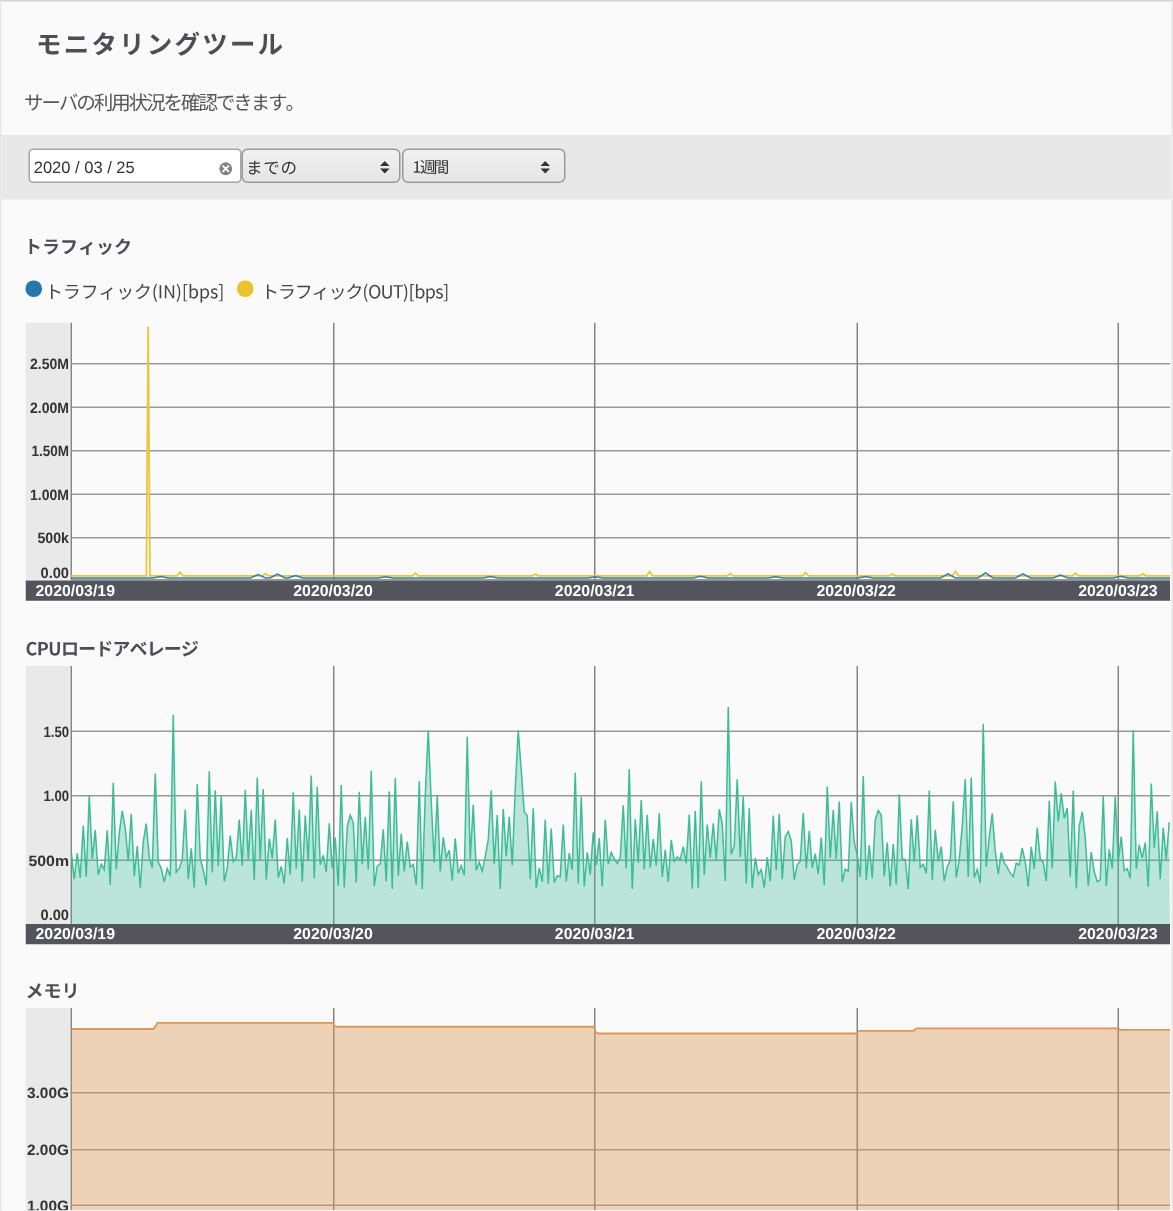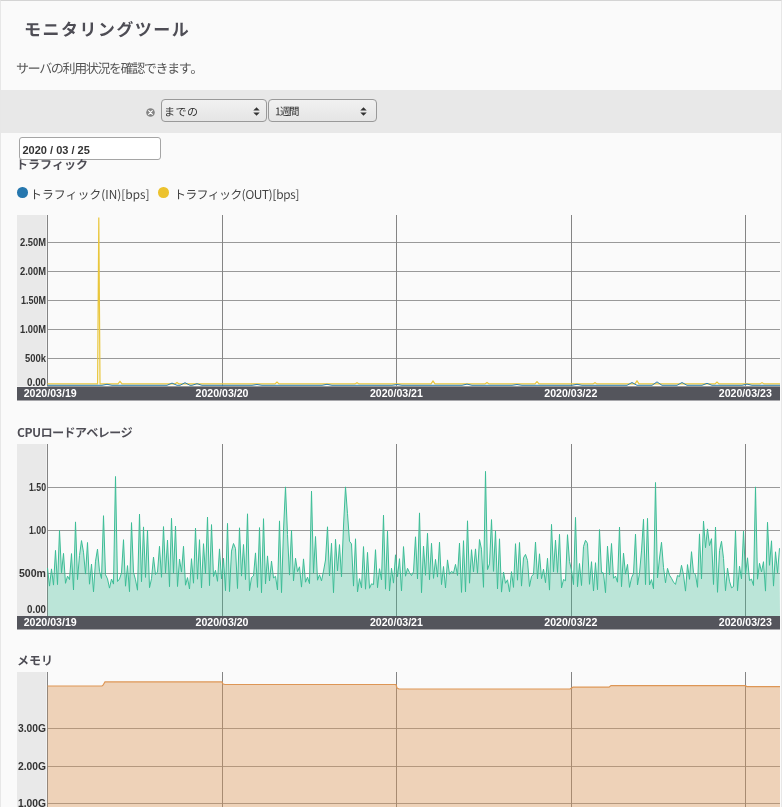--- a/index.html
+++ b/index.html
@@ -1,21 +1,21 @@
 <!DOCTYPE html>
 <html><head><meta charset="utf-8"><style>
 * { margin:0; padding:0; box-sizing:border-box; }
 html,body { width:782px; height:807px; overflow:hidden; }
 body { background:#fafafa; border-top:1px solid #d4d4d4; border-left:1px solid #e7e7e7; border-right:1px solid #e7e7e7;
   font-family:"Liberation Sans",sans-serif; position:relative; }
 .jt,.ch { position:absolute; }
 .bar { position:absolute; left:0; top:89px; width:100%; height:43px; background:#e8e8e8; }
 .inp { position:absolute; left:17.5px; top:98px; width:142px; height:23px; background:#fff;
-  border:1px solid #a5a5a5; border-radius:3px; font-size:11px; font-weight:bold; color:#333;
-  line-height:24px; padding-left:3px;margin-top:38px; }
+  border:1px solid #a5a5a5; border-radius:3px; font-size:11px; font-weight:normal; color:#333;
+  line-height:24px; padding-left:3px; }
 .sel { position:absolute; top:98px; height:23px; background:linear-gradient(#f1f1f1,#e5e5e5);
   border:1px solid #999; border-radius:4px; }
 .dot { position:absolute; width:10.5px; height:10.5px; border-radius:50%; top:186.3px; }
 </style></head><body>
 <svg class="jt" style="left:23px;top:15.1px" width="168" height="25">
     <g transform="translate(0,19.7)">
       <path d="M2.9 -12.5Q3.3 -12.5 3.7 -12.4Q4.1 -12.4 4.6 -12.4Q4.9 -12.4 5.6 -12.4Q6.2 -12.4 7.0 -12.4Q7.8 -12.4 8.6 -12.4Q9.5 -12.4 10.3 -12.4Q11.1 -12.4 11.7 -12.4Q12.4 -12.4 12.8 -12.4Q13.2 -12.4 13.6 -12.4Q14.0 -12.5 14.3 -12.5V-10.4Q14.0 -10.4 13.6 -10.4Q13.2 -10.4 12.8 -10.4Q12.4 -10.4 11.7 -10.4Q11.0 -10.4 10.2 -10.4Q9.3 -10.4 8.4 -10.4Q7.5 -10.4 6.7 -10.4Q5.9 -10.4 5.3 -10.4Q4.8 -10.4 4.6 -10.4Q4.1 -10.4 3.7 -10.4Q3.3 -10.4 2.9 -10.4ZM8.8 -6.5Q8.8 -6.2 8.8 -5.7Q8.8 -5.2 8.8 -4.6Q8.8 -4.0 8.8 -3.6Q8.8 -3.1 8.8 -2.9Q8.8 -2.2 9.2 -1.9Q9.7 -1.6 10.7 -1.6Q11.8 -1.6 12.9 -1.7Q14.1 -1.7 15.1 -1.8L14.9 0.5Q14.4 0.5 13.6 0.5Q12.8 0.6 12.0 0.6Q11.1 0.6 10.3 0.6Q8.8 0.6 7.9 0.3Q7.1 -0.1 6.7 -0.7Q6.4 -1.3 6.4 -2.2Q6.4 -2.6 6.4 -3.2Q6.4 -3.8 6.4 -4.4Q6.4 -5.1 6.4 -5.6Q6.4 -6.2 6.4 -6.6Q6.4 -6.8 6.4 -7.2Q6.4 -7.7 6.4 -8.2Q6.4 -8.8 6.4 -9.3Q6.4 -9.9 6.4 -10.3Q6.4 -10.8 6.4 -10.9L8.8 -10.9Q8.8 -10.8 8.8 -10.3Q8.8 -9.8 8.8 -9.2Q8.8 -8.6 8.8 -8.0Q8.8 -7.4 8.8 -7.0Q8.8 -6.6 8.8 -6.5ZM1.8 -7.6Q2.2 -7.6 2.7 -7.6Q3.3 -7.5 3.7 -7.5Q4.0 -7.5 4.6 -7.5Q5.3 -7.5 6.2 -7.5Q7.0 -7.5 8.0 -7.5Q8.9 -7.5 9.9 -7.5Q10.8 -7.5 11.6 -7.5Q12.5 -7.5 13.1 -7.5Q13.6 -7.5 13.9 -7.5Q14.1 -7.5 14.4 -7.5Q14.7 -7.6 15.0 -7.6Q15.3 -7.6 15.5 -7.6L15.6 -5.4Q15.2 -5.5 14.7 -5.5Q14.2 -5.5 13.9 -5.5Q13.7 -5.5 13.1 -5.5Q12.5 -5.5 11.6 -5.5Q10.8 -5.5 9.9 -5.5Q8.9 -5.5 8.0 -5.5Q7.0 -5.5 6.1 -5.5Q5.3 -5.5 4.6 -5.5Q4.0 -5.5 3.7 -5.5Q3.3 -5.5 2.7 -5.4Q2.2 -5.4 1.8 -5.4Z M21.4 -11.5Q21.8 -11.5 22.4 -11.5Q22.9 -11.4 23.3 -11.4Q23.7 -11.4 24.3 -11.4Q24.9 -11.4 25.6 -11.4Q26.3 -11.4 27.1 -11.4Q27.8 -11.4 28.5 -11.4Q29.1 -11.4 29.7 -11.4Q30.2 -11.4 30.4 -11.4Q30.9 -11.4 31.4 -11.5Q31.9 -11.5 32.3 -11.5V-9.1Q31.9 -9.1 31.4 -9.1Q30.8 -9.1 30.4 -9.1Q30.2 -9.1 29.6 -9.1Q29.1 -9.1 28.4 -9.1Q27.7 -9.1 26.9 -9.1Q26.1 -9.1 25.4 -9.1Q24.7 -9.1 24.1 -9.1Q23.6 -9.1 23.4 -9.1Q22.9 -9.1 22.3 -9.1Q21.8 -9.1 21.4 -9.1ZM19.9 -3.2Q20.4 -3.2 21.0 -3.2Q21.6 -3.1 22.1 -3.1Q22.3 -3.1 22.9 -3.1Q23.5 -3.1 24.3 -3.1Q25.1 -3.1 26.0 -3.1Q26.9 -3.1 27.9 -3.1Q28.8 -3.1 29.6 -3.1Q30.4 -3.1 31.0 -3.1Q31.6 -3.1 31.8 -3.1Q32.2 -3.1 32.7 -3.2Q33.2 -3.2 33.7 -3.2V-0.6Q33.2 -0.7 32.7 -0.7Q32.2 -0.7 31.8 -0.7Q31.6 -0.7 31.0 -0.7Q30.4 -0.7 29.6 -0.7Q28.8 -0.7 27.9 -0.7Q26.9 -0.7 26.0 -0.7Q25.1 -0.7 24.3 -0.7Q23.5 -0.7 22.9 -0.7Q22.3 -0.7 22.1 -0.7Q21.6 -0.7 21.0 -0.7Q20.4 -0.7 19.9 -0.6Z M44.2 -8.0Q45.0 -7.5 45.9 -6.9Q46.9 -6.3 47.8 -5.7Q48.8 -5.0 49.6 -4.4Q50.4 -3.8 51.0 -3.3L49.4 -1.4Q48.9 -1.9 48.0 -2.6Q47.2 -3.2 46.2 -4.0Q45.3 -4.7 44.4 -5.3Q43.5 -5.9 42.7 -6.4ZM52.2 -10.9Q52.1 -10.6 51.9 -10.3Q51.8 -10.0 51.7 -9.6Q51.4 -8.9 51.0 -7.9Q50.5 -6.9 49.9 -5.9Q49.3 -5.0 48.6 -4.0Q47.4 -2.5 45.7 -1.2Q44.0 0.2 41.5 1.1L39.6 -0.6Q41.4 -1.1 42.7 -1.9Q44.0 -2.6 44.9 -3.5Q45.9 -4.3 46.6 -5.2Q47.2 -5.9 47.7 -6.7Q48.2 -7.5 48.6 -8.3Q49.0 -9.1 49.1 -9.8H43.4L44.2 -11.7H49.0Q49.4 -11.7 49.8 -11.8Q50.2 -11.8 50.5 -11.9ZM46.6 -13.5Q46.3 -13.0 46.0 -12.5Q45.7 -12.0 45.6 -11.7Q45.0 -10.7 44.1 -9.6Q43.2 -8.4 42.1 -7.3Q41.0 -6.2 39.8 -5.4L38.0 -6.8Q39.4 -7.7 40.5 -8.8Q41.5 -9.8 42.2 -10.8Q42.9 -11.7 43.4 -12.5Q43.6 -12.8 43.8 -13.3Q44.0 -13.8 44.1 -14.2Z M69.0 -13.2Q69.0 -12.8 69.0 -12.4Q69.0 -12.0 69.0 -11.5Q69.0 -11.1 69.0 -10.4Q69.0 -9.8 69.0 -9.2Q69.0 -8.5 69.0 -8.1Q69.0 -6.8 68.9 -5.7Q68.7 -4.7 68.5 -4.0Q68.2 -3.2 67.9 -2.6Q67.5 -2.0 67.0 -1.5Q66.5 -0.9 65.7 -0.4Q65.0 0.1 64.3 0.4Q63.5 0.8 62.9 1.0L61.1 -0.9Q62.4 -1.2 63.4 -1.7Q64.4 -2.2 65.2 -3.1Q65.6 -3.5 65.9 -4.0Q66.2 -4.5 66.3 -5.1Q66.5 -5.7 66.5 -6.5Q66.6 -7.3 66.6 -8.3Q66.6 -8.7 66.6 -9.3Q66.6 -9.9 66.6 -10.5Q66.6 -11.1 66.6 -11.5Q66.6 -12.0 66.6 -12.4Q66.5 -12.8 66.5 -13.2ZM61.2 -13.0Q61.2 -12.8 61.1 -12.5Q61.1 -12.2 61.1 -11.8Q61.1 -11.6 61.1 -11.1Q61.1 -10.7 61.1 -10.1Q61.1 -9.6 61.1 -9.0Q61.1 -8.3 61.1 -7.8Q61.1 -7.2 61.1 -6.7Q61.1 -6.2 61.1 -6.0Q61.1 -5.7 61.1 -5.3Q61.2 -4.8 61.2 -4.5H58.7Q58.7 -4.8 58.7 -5.2Q58.8 -5.6 58.8 -6.0Q58.8 -6.3 58.8 -6.7Q58.8 -7.2 58.8 -7.8Q58.8 -8.4 58.8 -9.0Q58.8 -9.6 58.8 -10.1Q58.8 -10.7 58.8 -11.1Q58.8 -11.6 58.8 -11.8Q58.8 -12.0 58.8 -12.4Q58.7 -12.8 58.7 -13.0Z M78.0 -12.9Q78.4 -12.6 79.0 -12.2Q79.6 -11.7 80.2 -11.2Q80.9 -10.7 81.4 -10.2Q82.0 -9.7 82.4 -9.3L80.6 -7.6Q80.3 -7.9 79.8 -8.4Q79.2 -8.9 78.6 -9.4Q78.0 -10.0 77.4 -10.4Q76.8 -10.9 76.4 -11.2ZM75.8 -1.6Q77.2 -1.8 78.3 -2.1Q79.5 -2.5 80.5 -2.9Q81.5 -3.3 82.3 -3.8Q83.8 -4.7 85.0 -5.8Q86.2 -6.9 87.1 -8.1Q88.0 -9.3 88.5 -10.4L89.9 -8.0Q89.2 -6.9 88.3 -5.8Q87.3 -4.6 86.1 -3.6Q85.0 -2.6 83.6 -1.7Q82.7 -1.2 81.7 -0.8Q80.7 -0.3 79.6 0.1Q78.5 0.4 77.3 0.6Z M105.6 -13.9Q105.8 -13.6 106.0 -13.2Q106.3 -12.8 106.5 -12.3Q106.8 -11.9 106.9 -11.6L105.6 -11.0Q105.3 -11.5 104.9 -12.2Q104.6 -12.9 104.2 -13.4ZM107.6 -14.7Q107.8 -14.4 108.1 -13.9Q108.3 -13.5 108.6 -13.1Q108.8 -12.7 109.0 -12.4L107.6 -11.8Q107.3 -12.3 107.0 -13.0Q106.6 -13.7 106.2 -14.1ZM107.1 -10.2Q107.0 -9.9 106.8 -9.6Q106.7 -9.3 106.5 -9.0Q106.3 -8.2 105.9 -7.3Q105.5 -6.3 104.9 -5.3Q104.3 -4.2 103.6 -3.3Q102.4 -1.8 100.7 -0.6Q99.1 0.6 96.7 1.5L94.7 -0.3Q96.4 -0.8 97.7 -1.5Q99.0 -2.1 99.9 -2.9Q100.8 -3.7 101.6 -4.5Q102.1 -5.2 102.6 -6.0Q103.1 -6.8 103.5 -7.7Q103.8 -8.5 104.0 -9.1H98.2L99.0 -11.1Q99.3 -11.1 99.8 -11.1Q100.3 -11.1 100.9 -11.1Q101.5 -11.1 102.2 -11.1Q102.8 -11.1 103.2 -11.1Q103.7 -11.1 103.9 -11.1Q104.3 -11.1 104.7 -11.1Q105.1 -11.2 105.4 -11.3ZM101.6 -12.9Q101.3 -12.4 101.0 -11.9Q100.7 -11.4 100.5 -11.1Q99.9 -10.1 99.1 -9.0Q98.3 -7.9 97.2 -6.9Q96.1 -5.9 94.9 -5.0L93.0 -6.4Q94.1 -7.1 95.0 -7.8Q95.8 -8.6 96.5 -9.3Q97.1 -10.0 97.5 -10.7Q98.0 -11.4 98.3 -11.9Q98.5 -12.2 98.7 -12.7Q99.0 -13.3 99.1 -13.7Z M118.8 -13.2Q119.0 -12.9 119.3 -12.3Q119.5 -11.8 119.8 -11.1Q120.0 -10.4 120.3 -9.7Q120.5 -9.1 120.6 -8.7L118.5 -7.9Q118.4 -8.3 118.1 -9.0Q117.9 -9.6 117.7 -10.3Q117.4 -10.9 117.2 -11.5Q116.9 -12.2 116.7 -12.5ZM126.6 -11.9Q126.5 -11.6 126.4 -11.2Q126.2 -10.9 126.2 -10.6Q125.9 -9.6 125.5 -8.5Q125.1 -7.4 124.6 -6.2Q124.0 -5.1 123.3 -4.2Q122.4 -3.0 121.3 -2.0Q120.2 -1.1 119.0 -0.4Q117.9 0.4 116.6 0.8L114.7 -1.1Q115.9 -1.4 117.1 -2.0Q118.3 -2.6 119.5 -3.5Q120.6 -4.4 121.4 -5.5Q122.1 -6.3 122.6 -7.5Q123.2 -8.6 123.5 -10.0Q123.9 -11.3 124.1 -12.6ZM114.1 -12.2Q114.3 -11.8 114.6 -11.2Q114.9 -10.5 115.1 -9.8Q115.4 -9.1 115.7 -8.5Q115.9 -7.9 116.1 -7.4L113.9 -6.6Q113.8 -7.0 113.6 -7.5Q113.4 -8.0 113.2 -8.5Q113.0 -9.1 112.7 -9.7Q112.5 -10.2 112.3 -10.7Q112.1 -11.2 111.9 -11.4Z M130.8 -7.9Q131.1 -7.9 131.6 -7.8Q132.1 -7.8 132.6 -7.8Q133.1 -7.8 133.6 -7.8Q134.0 -7.8 134.6 -7.8Q135.2 -7.8 136.0 -7.8Q136.7 -7.8 137.5 -7.8Q138.3 -7.8 139.1 -7.8Q139.9 -7.8 140.6 -7.8Q141.3 -7.8 141.8 -7.8Q142.4 -7.8 142.7 -7.8Q143.3 -7.8 143.8 -7.8Q144.4 -7.9 144.7 -7.9V-5.2Q144.4 -5.2 143.8 -5.3Q143.2 -5.3 142.7 -5.3Q142.4 -5.3 141.8 -5.3Q141.3 -5.3 140.6 -5.3Q139.9 -5.3 139.1 -5.3Q138.3 -5.3 137.5 -5.3Q136.7 -5.3 136.0 -5.3Q135.2 -5.3 134.6 -5.3Q134.0 -5.3 133.6 -5.3Q132.8 -5.3 132.1 -5.3Q131.3 -5.2 130.8 -5.2Z M156.3 -0.4Q156.3 -0.6 156.4 -1.0Q156.4 -1.3 156.4 -1.6Q156.4 -1.8 156.4 -2.4Q156.4 -2.9 156.4 -3.7Q156.4 -4.5 156.4 -5.5Q156.4 -6.4 156.4 -7.3Q156.4 -8.3 156.4 -9.1Q156.4 -10.0 156.4 -10.6Q156.4 -11.2 156.4 -11.5Q156.4 -12.1 156.4 -12.5Q156.3 -13.0 156.3 -13.0H158.8Q158.8 -13.0 158.8 -12.5Q158.7 -12.1 158.7 -11.5Q158.7 -11.2 158.7 -10.7Q158.7 -10.1 158.7 -9.4Q158.7 -8.6 158.7 -7.8Q158.7 -7.0 158.7 -6.1Q158.7 -5.3 158.7 -4.6Q158.7 -3.9 158.7 -3.4Q158.7 -2.9 158.7 -2.6Q159.4 -2.9 160.1 -3.5Q160.9 -4.0 161.6 -4.7Q162.3 -5.4 162.9 -6.2L164.2 -4.3Q163.5 -3.4 162.5 -2.6Q161.5 -1.7 160.5 -0.9Q159.4 -0.2 158.4 0.3Q158.2 0.4 158.0 0.6Q157.8 0.7 157.7 0.8ZM148.4 -0.6Q149.5 -1.4 150.2 -2.5Q151.0 -3.6 151.3 -4.7Q151.5 -5.2 151.6 -6.1Q151.7 -6.9 151.7 -7.8Q151.8 -8.8 151.8 -9.7Q151.8 -10.6 151.8 -11.4Q151.8 -11.9 151.8 -12.3Q151.7 -12.7 151.6 -13.0H154.1Q154.1 -12.9 154.1 -12.7Q154.1 -12.5 154.0 -12.1Q154.0 -11.8 154.0 -11.4Q154.0 -10.7 154.0 -9.7Q154.0 -8.7 153.9 -7.7Q153.9 -6.6 153.8 -5.7Q153.7 -4.8 153.5 -4.1Q153.1 -2.7 152.4 -1.5Q151.6 -0.2 150.5 0.7Z" fill="#4e4d55"></path>
     </g>
   </svg>
 <svg class="jt" style="left:15.2px;top:57.1px" width="188" height="19">

